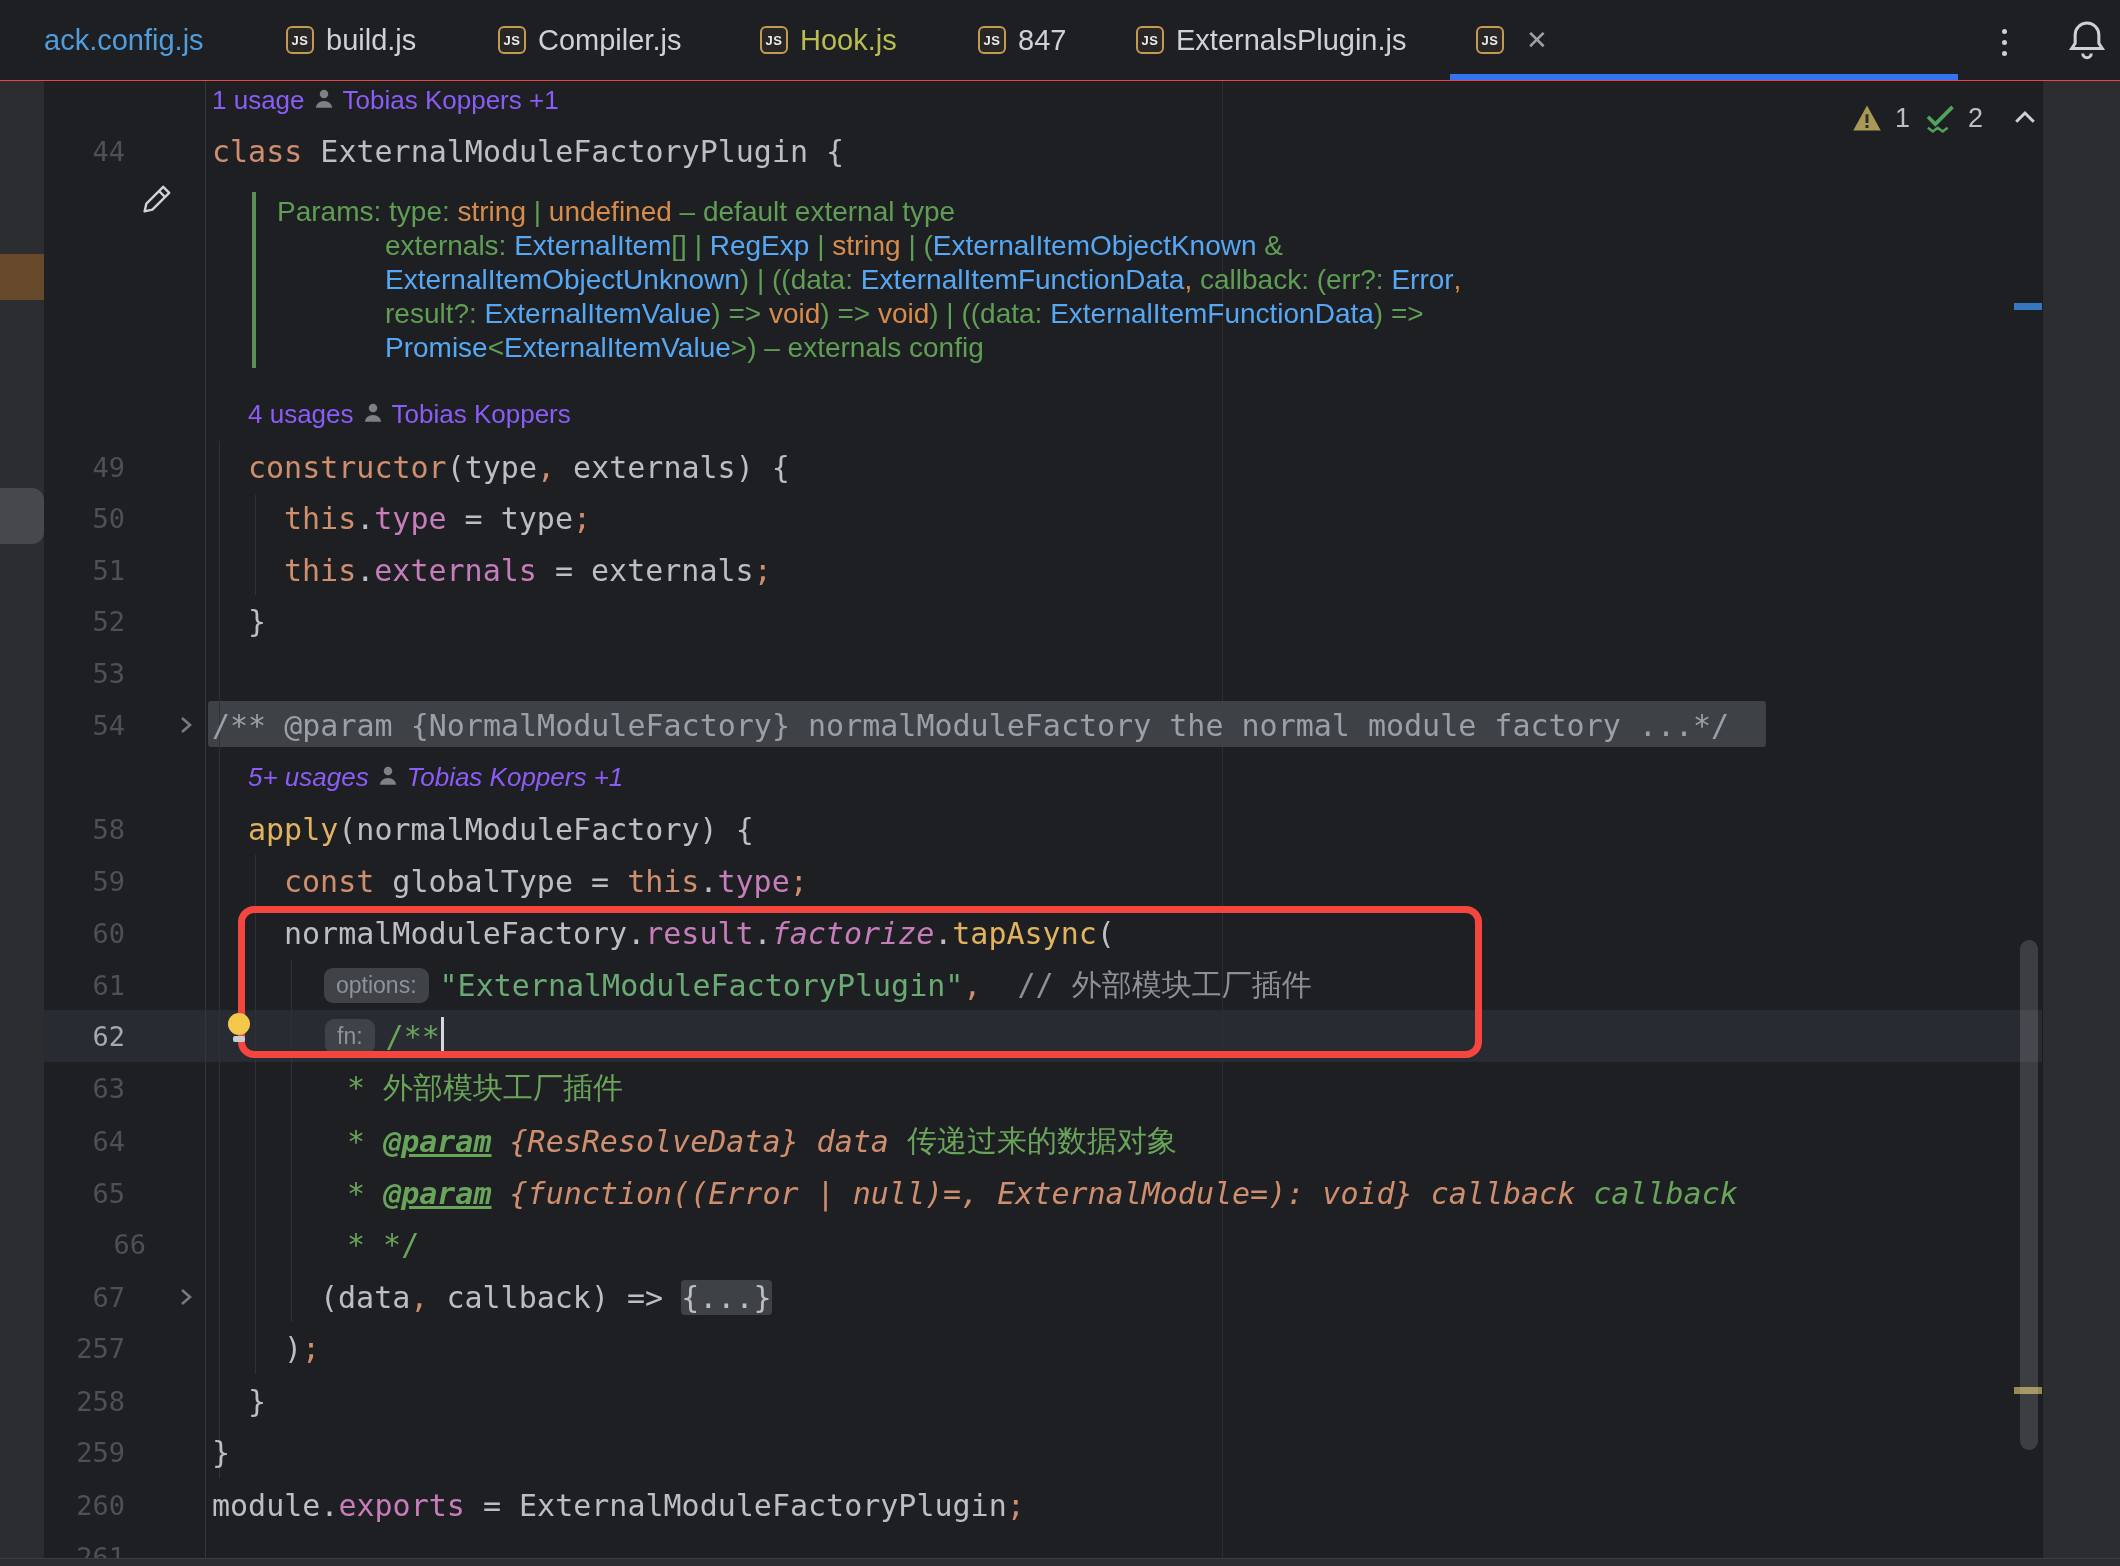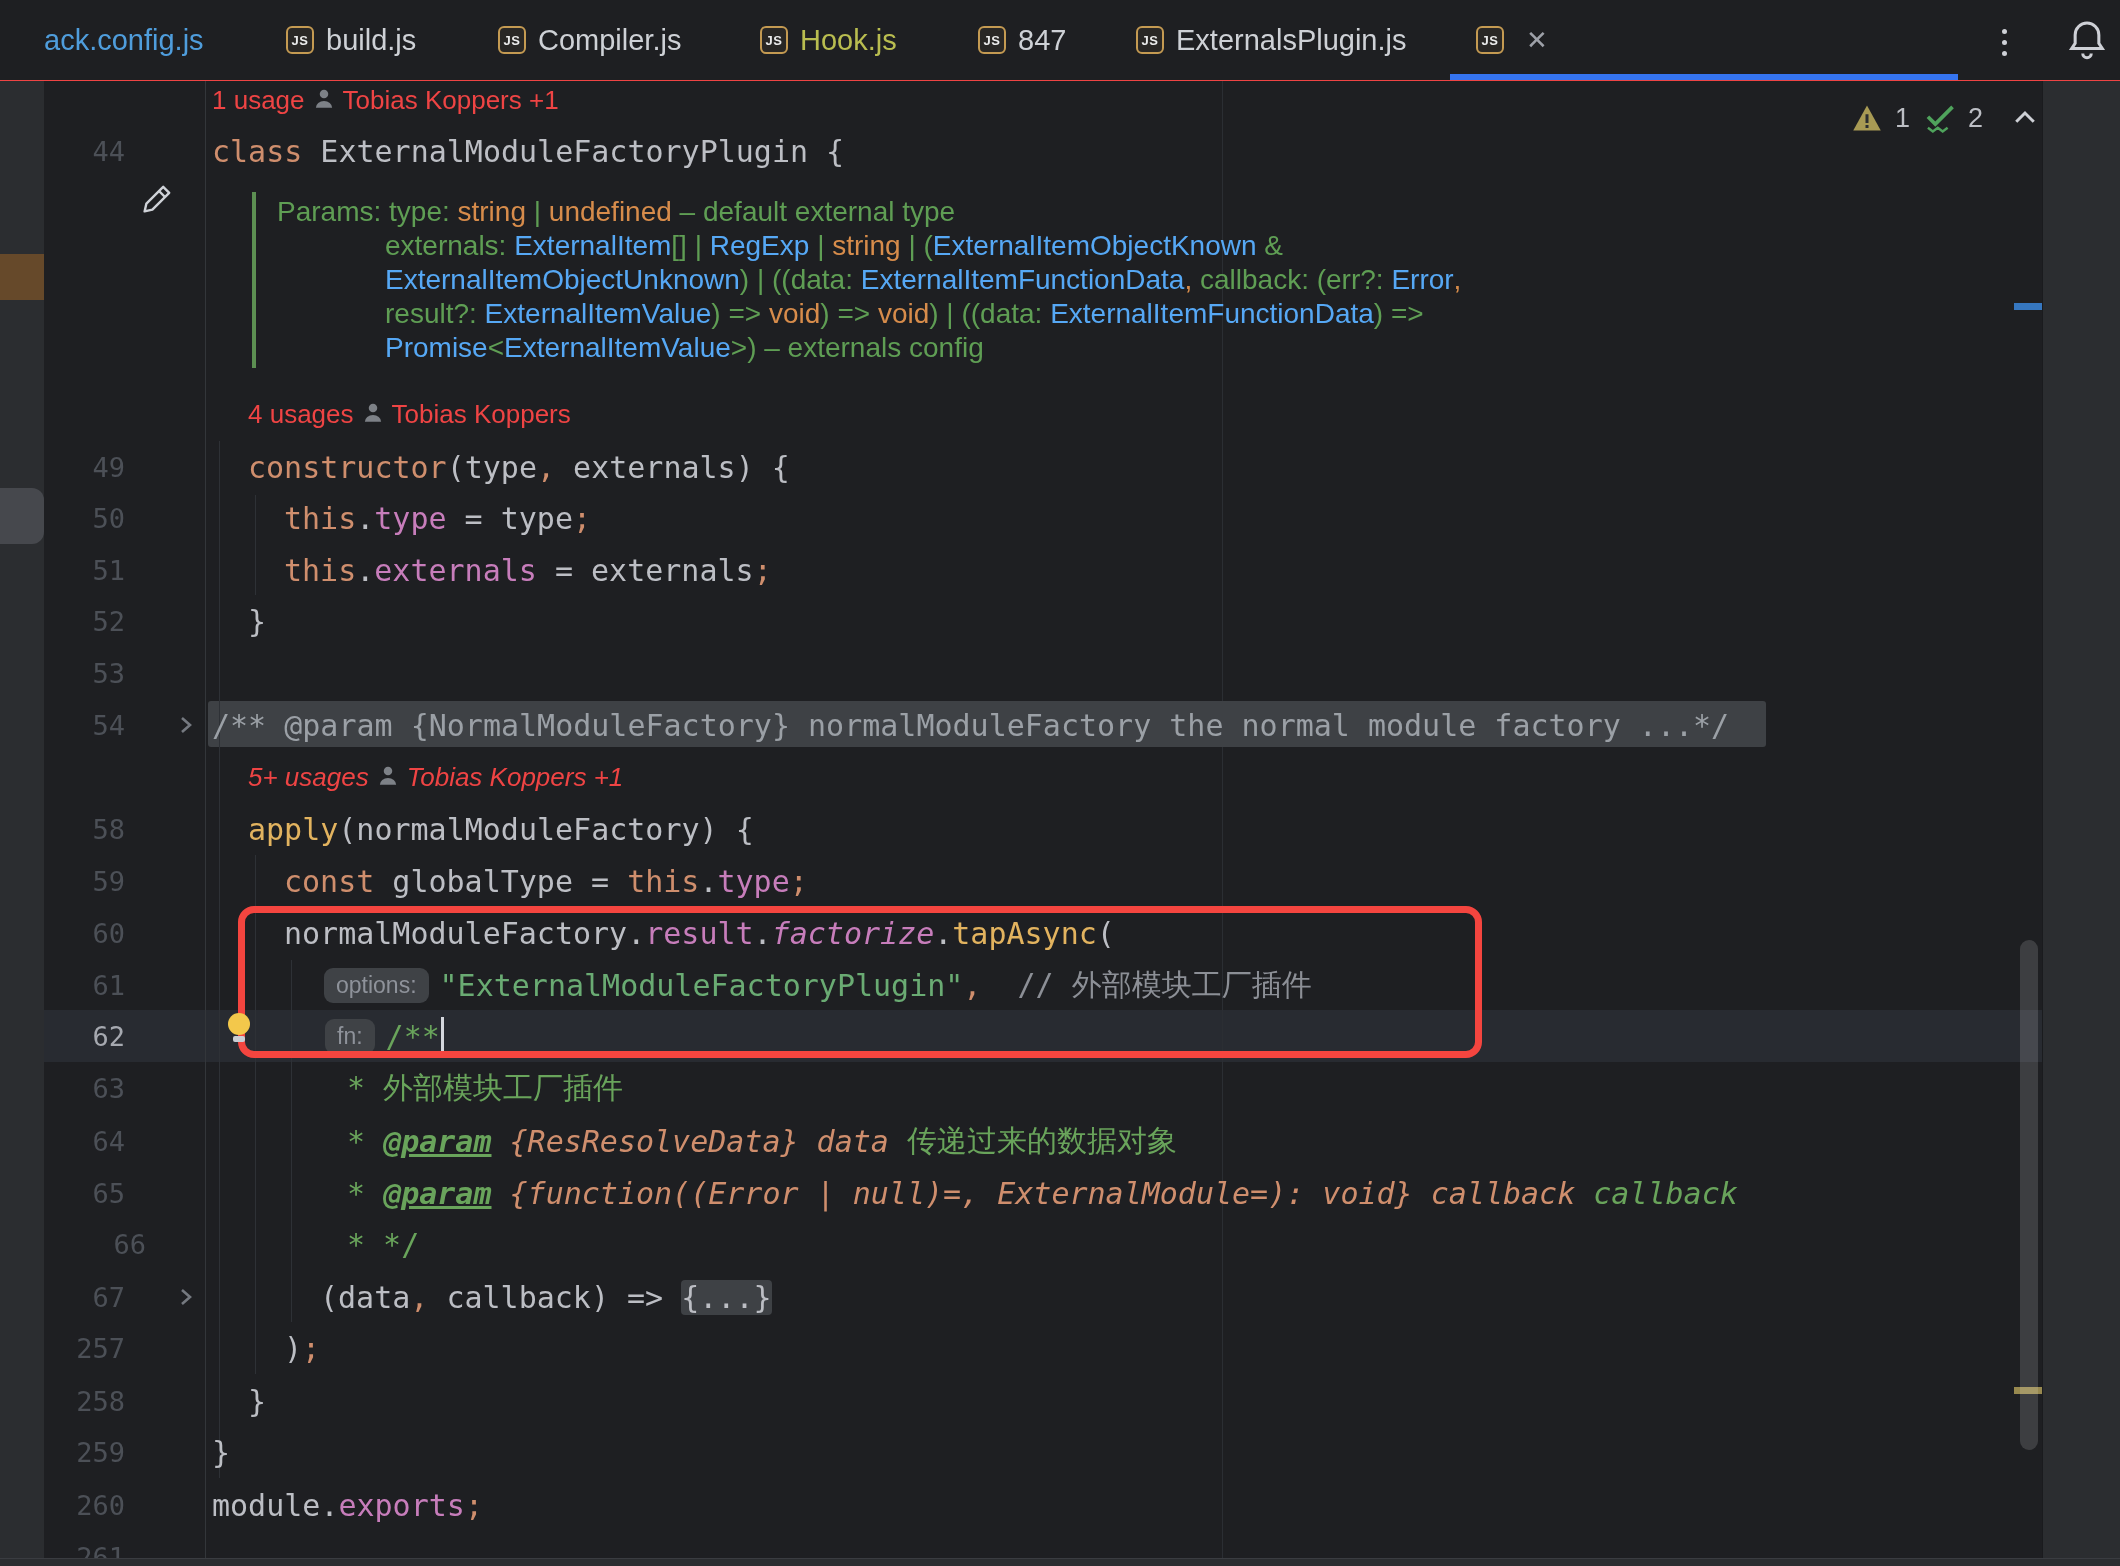--- a/index.html
+++ b/index.html
@@ -38,21 +38,21 @@
   
   .row{position:absolute;height:52px;display:flex;align-items:center;z-index:5;}
   .ln{position:absolute;left:44px;width:81px;height:52px;display:flex;align-items:center;
       justify-content:flex-end;font-family:"DejaVu Sans Mono",monospace;font-size:27px;
       color:#4c5057;z-index:5;}
   .ln.cur{color:#a6a9b0;}
   .chev{position:absolute;left:168px;width:34px;height:52px;display:flex;align-items:center;
         justify-content:center;z-index:6;}
   .code-line{font-family:"DejaVu Sans Mono",monospace;font-size:30px;white-space:pre;}
   .doc-line{font-size:28px;white-space:pre;}
-  .usage-line{font-size:26px;color:#ef4444;display:flex;align-items:center;gap:10px;white-space:pre;}
+  .usage-line{font-size:26px;color:#8b5cf6;display:flex;align-items:center;gap:10px;white-space:pre;}
   .folded-line{font-family:"DejaVu Sans Mono",monospace;font-size:30px;color:#9ba0a6;white-space:pre;}
   .row span{white-space:pre;}
   .sg-kw{color:#cf8e6d;} .sg-t{color:#bcbec4;} .sg-prop{color:#c77dbb;}
   .sg-propi{color:#c77dbb;font-style:italic;} .sg-fn{color:#e2b35f;}
   .sg-str{color:#6aab73;} .sg-sc{color:#cf8e6d;} .sg-cmt{color:#8c8f96;}
   .sg-docc{color:#69a45b;} .sg-docci{color:#69a45b;font-style:italic;}
   .sg-doctag{color:#69a45b;font-style:italic;font-weight:bold;text-decoration:underline;}
   .sg-doctype{color:#cf8e6d;font-style:italic;}
   .sg-fold{background:#3e4145;color:#bcbec4;border-radius:4px;}
   .sg-dg{color:#5f9e54;} .sg-db{color:#56a8f5;} .sg-do{color:#d78c4b;}
@@ -154,21 +154,21 @@
         </svg>
       </div>
       <div class="row code-line" style="left: 320px; top: 1271px;"><span class="sg-t">(data</span><span class="sg-sc">,</span><span class="sg-t"> callback) =&gt; </span><span class="sg-fold">{...}</span></div>
       <div class="ln" style="top: 1322px;">257</div>
       <div class="row code-line" style="left: 284px; top: 1322px;"><span class="sg-t">)</span><span class="sg-sc">;</span></div>
       <div class="ln" style="top: 1375px;">258</div>
       <div class="row code-line" style="left: 248px; top: 1375px;"><span class="sg-t">}</span></div>
       <div class="ln" style="top: 1426px;">259</div>
       <div class="row code-line" style="left: 212px; top: 1426px;"><span class="sg-t">}</span></div>
       <div class="ln" style="top: 1479px;">260</div>
-      <div class="row code-line" style="left: 212px; top: 1479px;"><span class="sg-t">module</span><span class="sg-t">.</span><span class="sg-prop">exports</span><span class="sg-sc">;</span></div>
+      <div class="row code-line" style="left: 212px; top: 1479px;"><span class="sg-t">module</span><span class="sg-t">.</span><span class="sg-prop">exports</span><span class="sg-t"> = ExternalModuleFactoryPlugin</span><span class="sg-sc">;</span></div>
       <div class="ln" style="top: 1531px;">261</div>
       <div class="row code-line" style="left: 212px; top: 1531px;"></div>
     </div>
 
   <div class="pencil">
     <svg width="36" height="36" viewBox="0 0 30 30" fill="none" stroke="#cfd2d8" stroke-width="2" stroke-linejoin="round">
       <path d="M21 4 l5 5 -14 14 -6.5 1.5 1.5 -6.5 z"></path>
       <path d="M17.5 7.5 l5 5"></path>
     </svg>
   </div>

